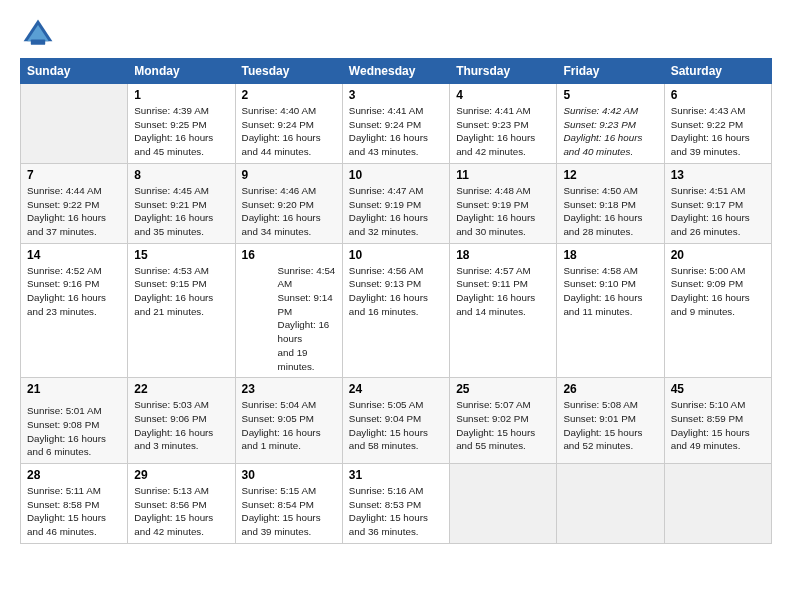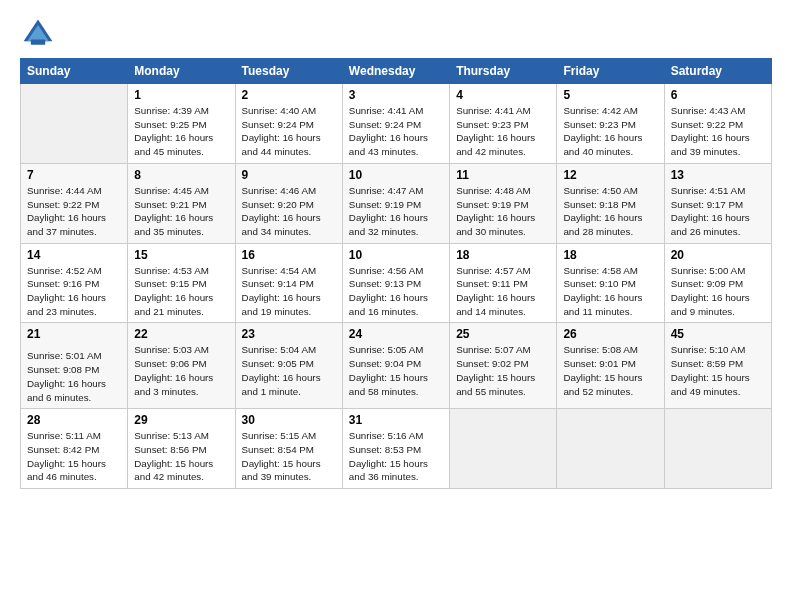--- a/index.html
+++ b/index.html
@@ -144,21 +144,21 @@
         </td>
         <td>
           <span class="day-number">4</span>
           <div class="day-info" style="white-space: pre-line;">Sunrise: 4:41 AM
 Sunset: 9:23 PM
 Daylight: 16 hours
 and 42 minutes.</div>
         </td>
         <td>
           <span class="day-number">5</span>
-          <div class="day-info" style="white-space: pre-line;">Sunrise: 4:42 AM
+          <div class="day-info" style="white-space: pre-line; font-style: italic;">Sunrise: 4:42 AM
 Sunset: 9:23 PM
 Daylight: 16 hours
 and 40 minutes.</div>
         </td>
         <td>
           <span class="day-number">6</span>
           <div class="day-info" style="white-space: pre-line;">Sunrise: 4:43 AM
 Sunset: 9:22 PM
 Daylight: 16 hours
 and 39 minutes.</div>
@@ -225,21 +225,21 @@
         </td>
         <td>
           <span class="day-number">15</span>
           <div class="day-info" style="white-space: pre-line;">Sunrise: 4:53 AM
 Sunset: 9:15 PM
 Daylight: 16 hours
 and 21 minutes.</div>
         </td>
         <td>
           <span class="day-number">16</span>
-          <div class="day-info" style="white-space: pre-line;">Sunrise: 4:54 AM
+          <div class="day-info" style="white-space: pre-line; margin-left: 36px;">Sunrise: 4:54 AM
 Sunset: 9:14 PM
 Daylight: 16 hours
 and 19 minutes.</div>
         </td>
         <td>
           <span class="day-number">10</span>
           <div class="day-info" style="white-space: pre-line;">Sunrise: 4:56 AM
 Sunset: 9:13 PM
 Daylight: 16 hours
 and 16 minutes.</div>
@@ -314,21 +314,21 @@
           <div class="day-info" style="white-space: pre-line;">Sunrise: 5:10 AM
 Sunset: 8:59 PM
 Daylight: 15 hours
 and 49 minutes.</div>
         </td>
       </tr>
       <tr>
         <td>
           <span class="day-number">28</span>
           <div class="day-info" style="white-space: pre-line;">Sunrise: 5:11 AM
-Sunset: 8:42 PM
+Sunset: 8:58 PM
 Daylight: 15 hours
 and 46 minutes.</div>
         </td>
         <td>
           <span class="day-number">29</span>
           <div class="day-info" style="white-space: pre-line;">Sunrise: 5:13 AM
 Sunset: 8:56 PM
 Daylight: 15 hours
 and 42 minutes.</div>
         </td>

